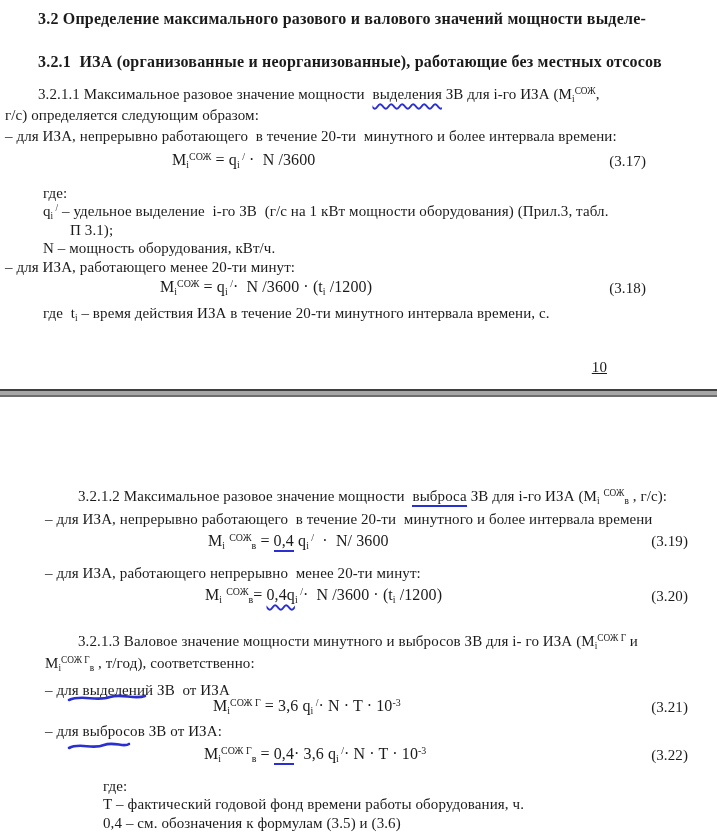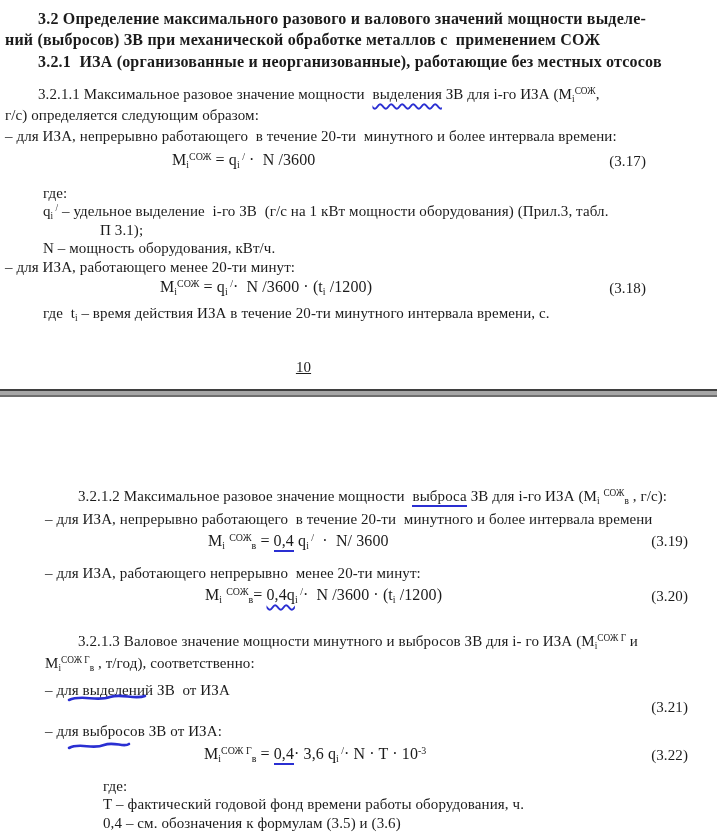--- a/index.html
+++ b/index.html
@@ -29,41 +29,40 @@
     text-underline-offset:4px;
   }
   .separator{
     position:absolute;left:0;width:717px;top:389px;height:8px;
     background:var(--separator-fill,#a6a6a6);
     border-top:2px solid var(--separator-edge,#3f3f3f);
     border-bottom:2px solid #6e6e6e;
     box-sizing:border-box;
   }
   .pen{position:absolute;color:var(--annotation-blue,#2a2fd2);}
-  .pagenum{left:0;width:607px;text-align:center;text-decoration:underline;}
+  .pagenum{left:0;width:607px;text-align:right;text-decoration:underline;}
 </style>
 </head>
 <body>
 
 <div class="page" style="top:0;height:389px;">
 
   <div class="line bold" style="left:38px;top:9px;">3.2 Определение максимального разового и валового значений мощности выделе-</div>
-  <div class="line bold" style="left:5px;top:30px;">ний (выбросов) ЗВ при механической обработке металлов с  применением СОЖ</div>
   <div class="line bold" style="left:38px;top:52px;">3.2.1  ИЗА (организованные и неорганизованные), работающие без местных отсосов</div>
 
   <div class="line" style="left:38px;top:85px;"><span>3.2.1.1 Максимальное разовое значение мощности  </span><span class="ann-w">выделения</span><span> ЗВ для i-го ИЗА (M</span><sub>i</sub><sup>СОЖ</sup><span>,</span></div>
   <div class="line" style="left:5px;top:106px;">г/с) определяется следующим образом:</div>
   <div class="line" style="left:5px;top:127px;">– для ИЗА, непрерывно работающего  в течение 20-ти  минутного и более интервала времени:</div>
 
   <div class="line formula" style="left:172px;top:150px;text-align:right;"><span>M</span><sub>i</sub><sup>СОЖ</sup><span> = q</span><sub>i</sub><sup> /</sup><span> ·  N /3600</span></div>
   <div class="line eqnum" style="left:556px;top:152px;">(3.17)</div>
 
   <div class="line" style="left:43px;top:184px;">где:</div>
   <div class="line" style="left:43px;top:202px;"><span>q</span><sub>i</sub><sup> /</sup><span> – удельное выделение  i-го ЗВ  (г/с на 1 кВт мощности оборудования) (Прил.3, табл.</span></div>
-  <div class="line" style="left:70px;top:221px;margin-left:30px;">П 3.1);</div>
+  <div class="line" style="left:70px;top:221px;">П 3.1);</div>
   <div class="line" style="left:43px;top:239px;">N – мощность оборудования, кВт/ч.</div>
 
   <div class="line" style="left:5px;top:258px;">– для ИЗА, работающего менее 20-ти минут:</div>
 
   <div class="line formula" style="left:160px;top:277px;"><span>M</span><sub>i</sub><sup>СОЖ</sup><span> = q</span><sub>i</sub><sup> /</sup><span>·  N /3600 · (t</span><sub>i</sub><span> /1200)</span></div>
   <div class="line eqnum" style="left:556px;top:279px;">(3.18)</div>
 
   <div class="line" style="left:43px;top:304px;"><span>где  t</span><sub>i</sub><span> – время действия ИЗА в течение 20-ти минутного интервала времени, с.</span></div>
 
   <div class="line pagenum" style="top:358px;">10</div>
@@ -85,20 +84,21 @@
   <div class="line eqnum" style="left:598px;top:190px;">(3.20)</div>
 
   <div class="line" style="left:78px;top:235px;"><span>3.2.1.3 Валовое значение мощности минутного и выбросов ЗВ для i- го ИЗА (M</span><sub>i</sub><sup>СОЖ Г</sup><span> и</span></div>
   <div class="line" style="left:45px;top:257px;"><span>M</span><sub>i</sub><sup>СОЖ Г</sup><sub>в</sub><span> , т/год), соответственно:</span></div>
 
   <div class="line" style="left:45px;top:278px;margin-top:6px;">– для выделений ЗВ  от ИЗА</div>
   <svg class="pen" style="left:66px;top:294px;" width="82" height="13" viewBox="0 0 82 13">
     <path d="M3 9 C16 3, 30 11, 44 6 C56 2, 68 9, 79 5" fill="none" stroke="currentColor" stroke-width="2.6" stroke-linecap="round"></path>
   </svg>
 
+  <div class="line formula" style="left:213px;top:299px;"><span>M</span><sub>i</sub><sup>СОЖ Г</sup><span> = 3,6 q</span><sub>i</sub><sup> /</sup><span>· N · T · 10</span><sup>-3</sup></div>
   <div class="line eqnum" style="left:598px;top:301px;">(3.21)</div>
 
   <div class="line" style="left:45px;top:325px;">– для выбросов ЗВ от ИЗА:</div>
   <svg class="pen" style="left:66px;top:342px;" width="66" height="13" viewBox="0 0 66 13">
     <path d="M3 9 C14 3, 26 11, 38 6 C48 2, 58 9, 63 5" fill="none" stroke="currentColor" stroke-width="2.6" stroke-linecap="round"></path>
   </svg>
 
   <div class="line formula" style="left:204px;top:347px;"><span>M</span><sub>i</sub><sup>СОЖ Г</sup><sub>в</sub><span> = </span><span class="ann-u">0,4</span><span>· 3,6 q</span><sub>i</sub><sup> /</sup><span>· N · T · 10</span><sup>-3</sup></div>
   <div class="line eqnum" style="left:598px;top:349px;">(3.22)</div>
 

